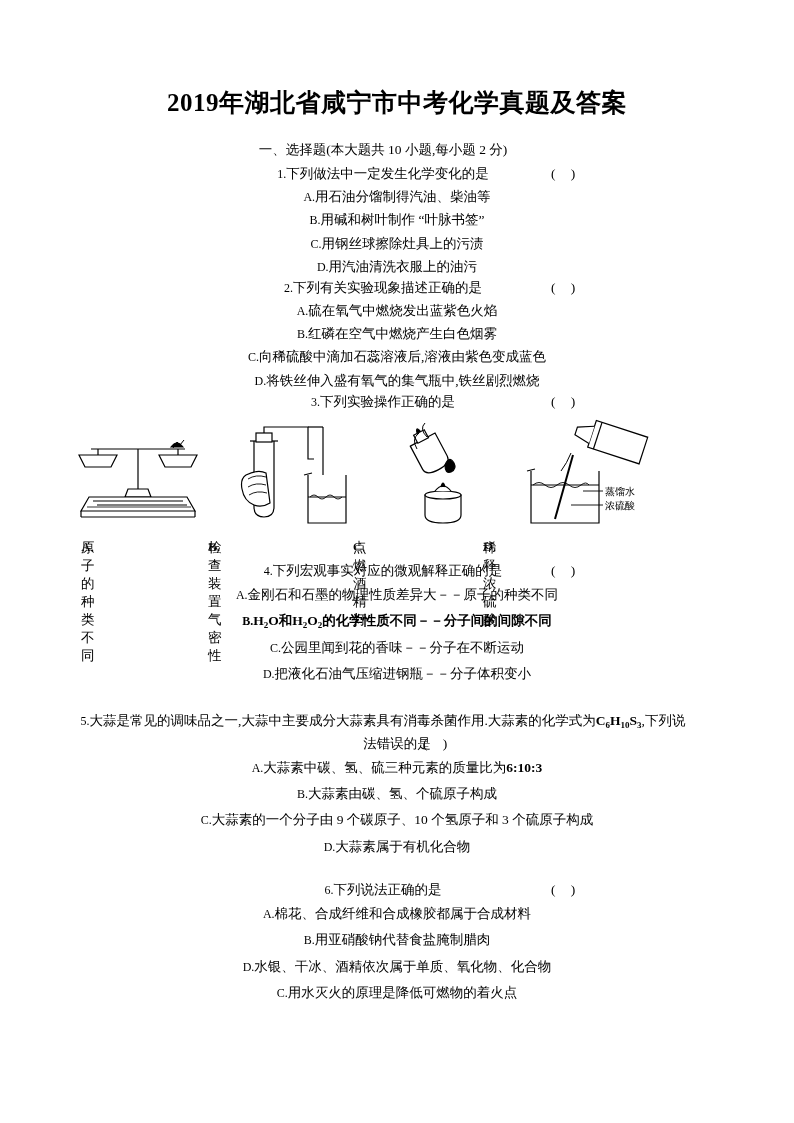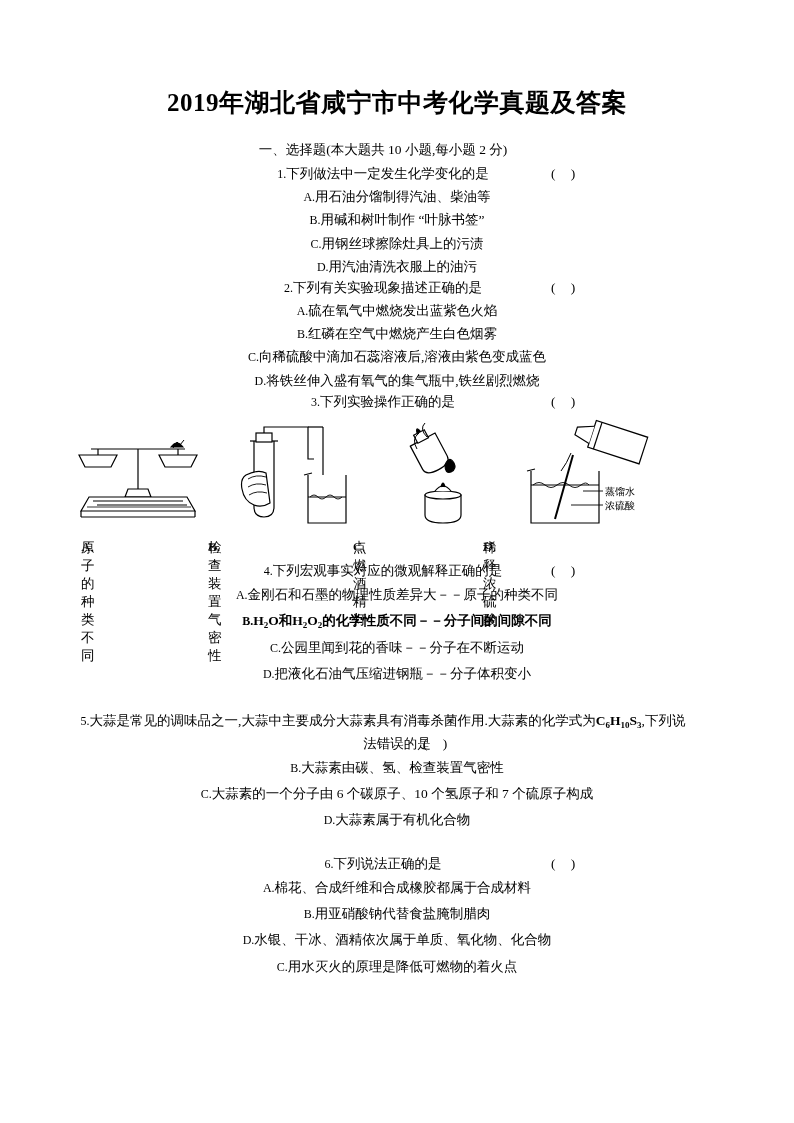--- a/index.html
+++ b/index.html
@@ -281,22 +281,23 @@
     </div>
 
     <div class="q" style="margin-top:4px;">
       <div class="q-stem" style="white-space:normal;margin-top:24px;">
         <span class="q-num">5.</span><span>大蒜是常见的调味品之一,大蒜中主要成分大蒜素具有消毒杀菌作用.大蒜素的化学式为</span><span class="bold">C<sub>6</sub>H<sub>10</sub>S<sub>3</sub></span><span>,下列说</span>
       </div>
       <div class="q5line2">
         <span>法错误的是</span>
         <span class="q5paren">(    )</span>
       </div>
-      <div class="opt wide-opt"><span class="lbl">B.</span><span>大蒜素由碳、氢、检查装置气密性</span></div>
-      <div class="opt wide-opt"><span class="lbl">C.</span><span>大蒜素的一个分子由 6 个碳原子、10 个氢原子和 7 个硫原子构成</span></div>
+      <div class="opt wide-opt"><span class="lbl">A.</span><span>大蒜素中碳、氢、硫三种元素的质量比为</span><span class="bold">6:10:3</span></div>
+      <div class="opt wide-opt"><span class="lbl">B.</span><span>大蒜素由碳、氢、个硫原子构成</span></div>
+      <div class="opt wide-opt"><span class="lbl">C.</span><span>大蒜素的一个分子由 9 个碳原子、10 个氢原子和 3 个硫原子构成</span></div>
       <div class="opt wide-opt"><span class="lbl">D.</span><span>大蒜素属于有机化合物</span></div>
     </div>
 
     <div class="q" style="margin-top:20px;">
       <div class="q-stem">
         <span class="q-num">6.</span><span>下列说法正确的是</span>
         <span class="paren">(    )</span>
       </div>
       <div class="opt wide-opt"><span class="lbl">A.</span><span>棉花、合成纤维和合成橡胶都属于合成材料</span></div>
       <div class="opt wide-opt"><span class="lbl">B.</span><span>用亚硝酸钠代替食盐腌制腊肉</span></div>

